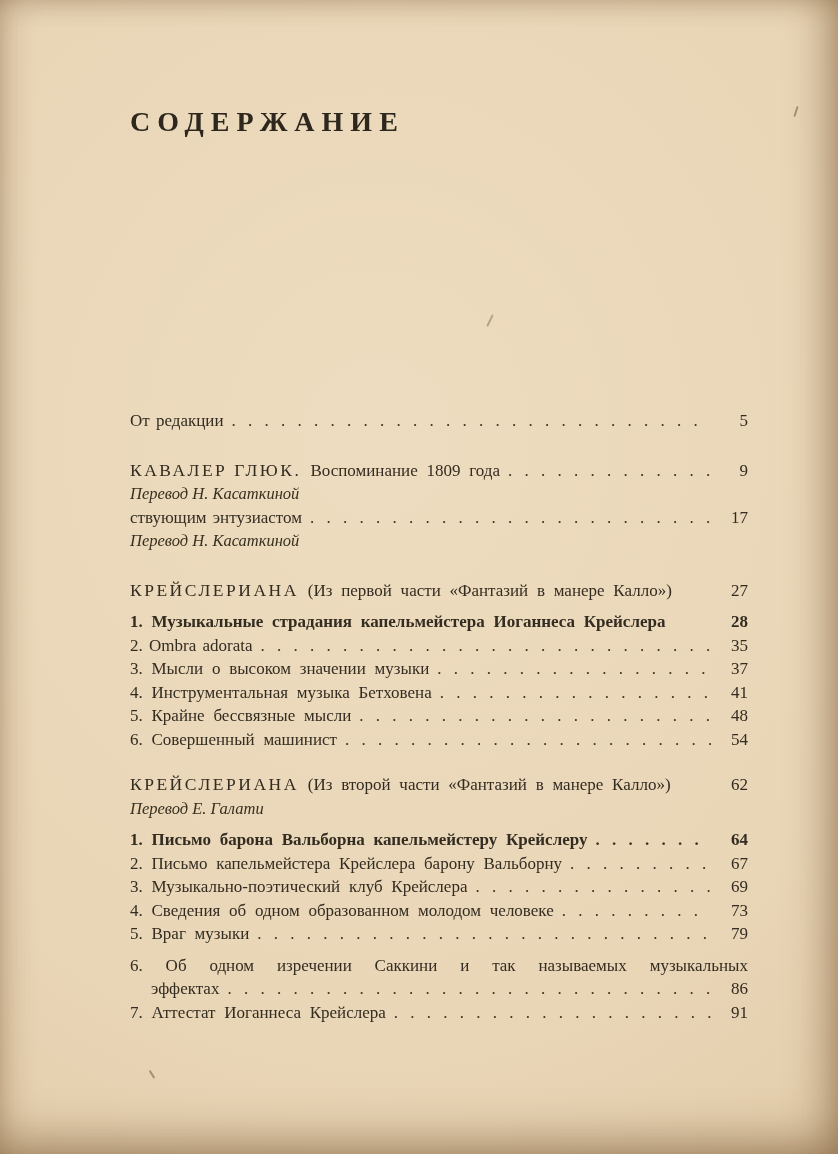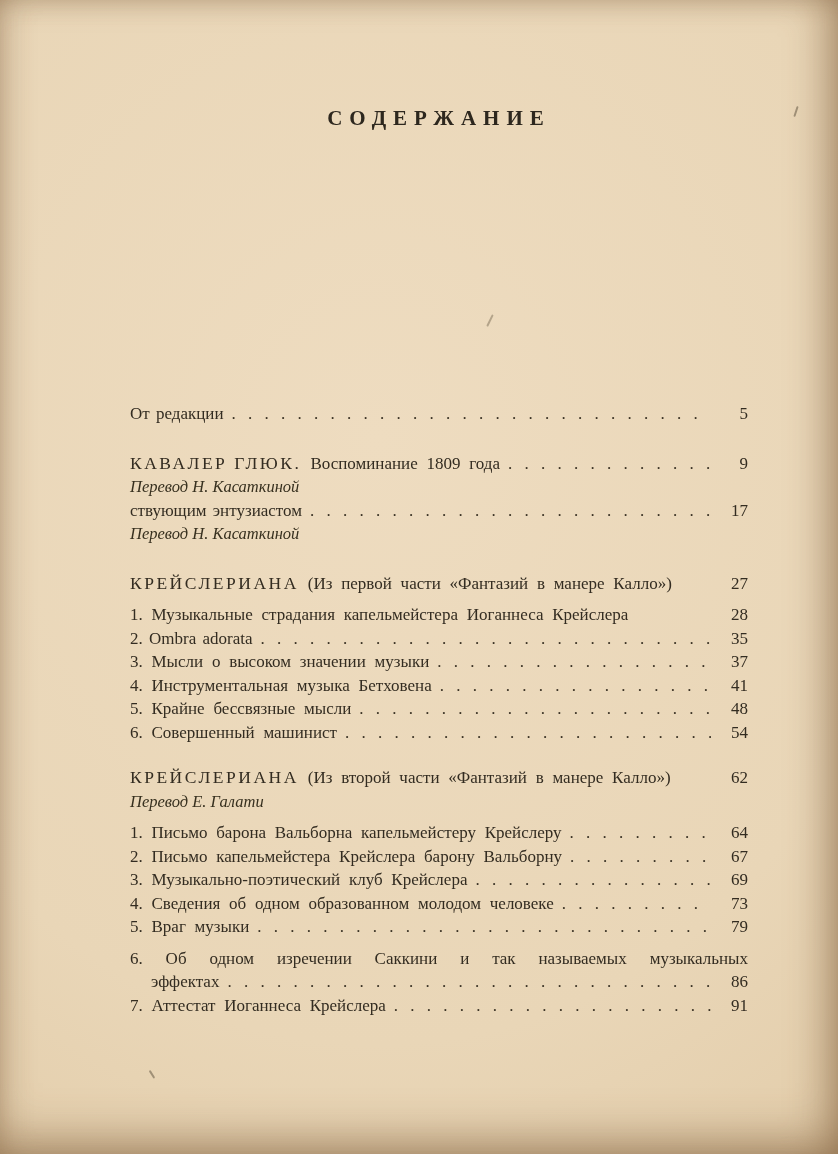--- a/index.html
+++ b/index.html
@@ -14,33 +14,33 @@
     box-shadow:
       inset -24px 0 40px -12px rgba(110,75,40,.40),
       inset 0 -28px 46px -12px rgba(110,75,40,.40),
       inset 16px 0 32px -14px rgba(110,75,40,.22),
       inset 0 12px 28px -14px rgba(110,75,40,.20);
   }
 
   .content { position:absolute; left:130px; top:0; width:618px; }
 
   .doc-title {
-    margin-top:106px; text-align:center;
-    font-size:21px; font-weight:bold; letter-spacing:7px;
+    margin-top:106px; 
+    font-size:28px; font-weight:bold; letter-spacing:7px;
     color:#2d271e; white-space:nowrap;
   }
 
   .toc { margin-top:271px; font-size:17px; color:#332c21; }
 
   .row { display:flex; align-items:baseline; line-height:23.5px; }
   .block { display:block; line-height:23.5px; text-align:justify; text-align-last:justify;margin-top:8px; }
 
   .gap    { margin-top:26px; }
   .gap2   { margin-top:22px; }
-  .gap-sm { margin-top:8px;  }
+  .gap-sm { margin-top:8px;font-weight:bold;  }
 
   .t    { word-spacing:2px; white-space:nowrap; }
   .wide { word-spacing:4.5px;text-align:right; }
   .caps { font-size:17.5px; letter-spacing:2.5px; margin-right:9px; white-space:nowrap; }
 
   .leader { flex:1 1 0; min-width:0; overflow:hidden; white-space:nowrap; margin-left:8px; margin-right:7px; }
   .leader::after {
     content:". . . . . . . . . . . . . . . . . . . . . . . . . . . . . . . . . . . . . . . . . . . . .";
     word-spacing:8px; color:#3a3225;
   }

